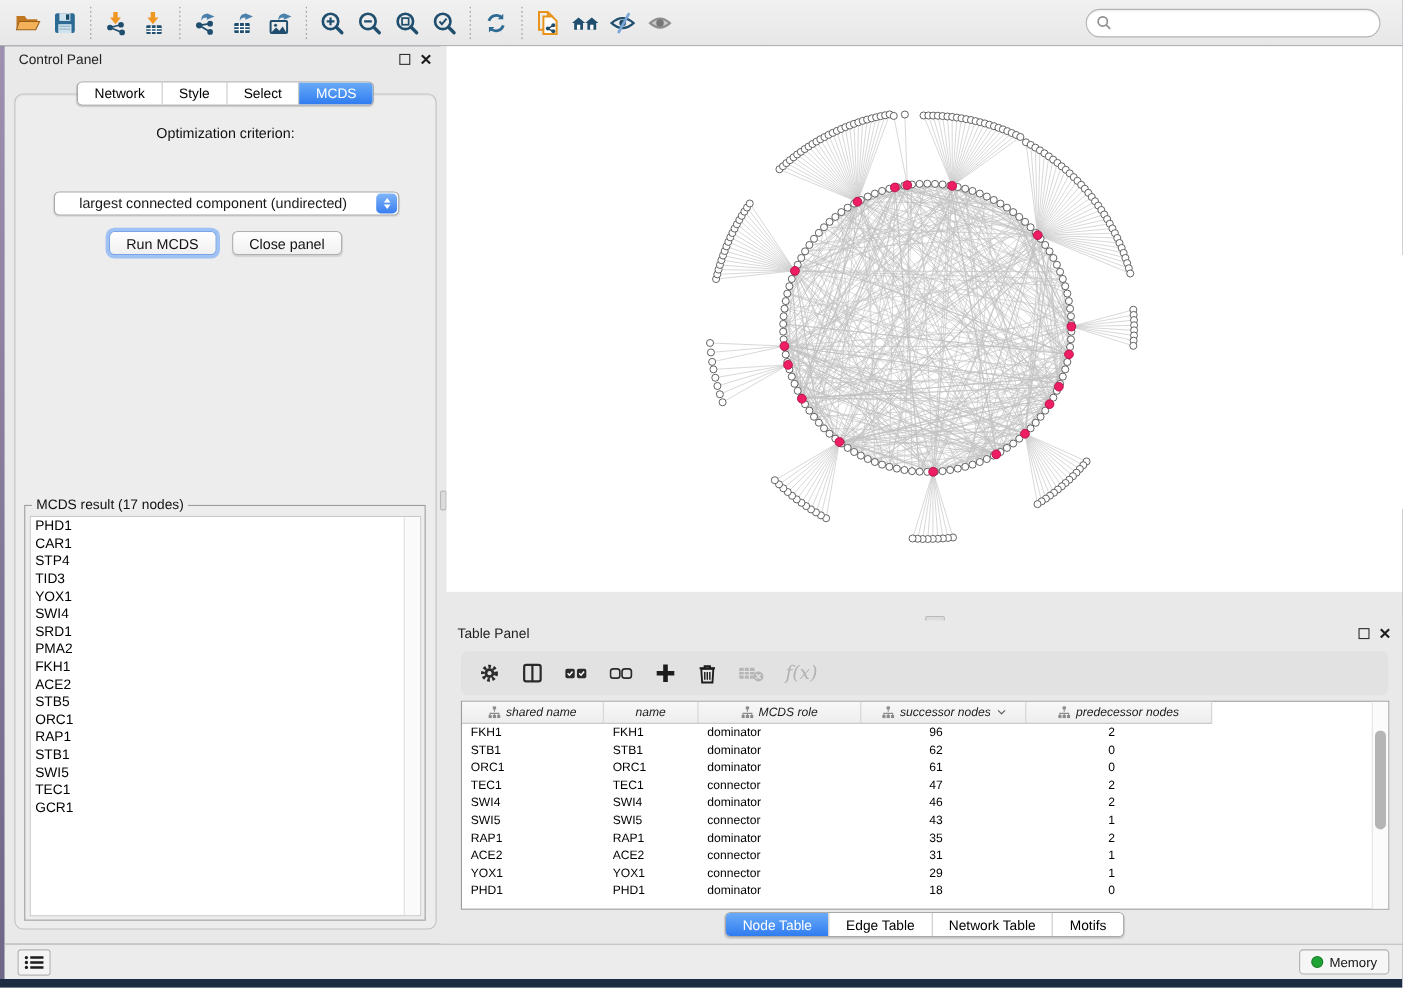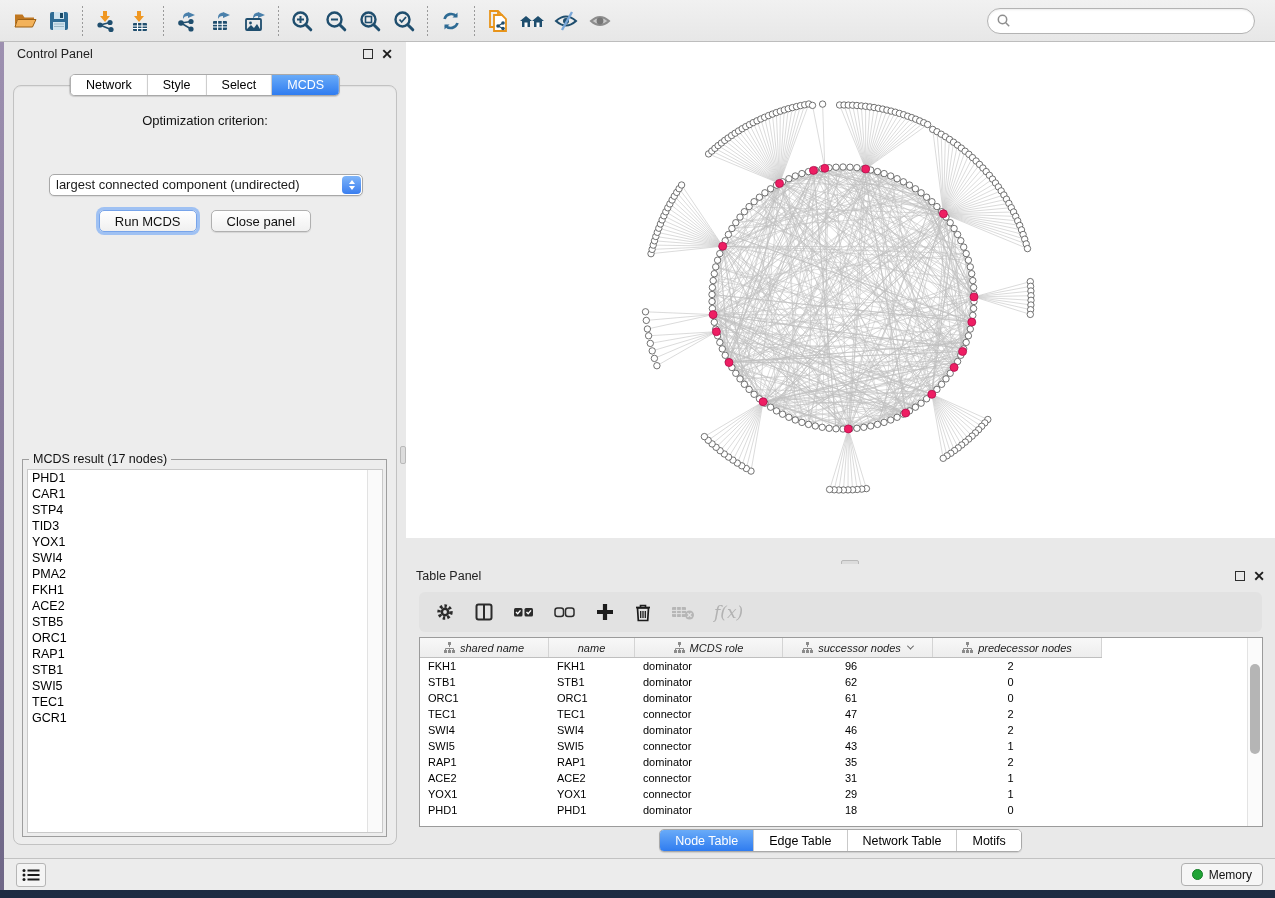--- a/index.html
+++ b/index.html
@@ -44,21 +44,21 @@
          font-family:"Liberation Sans",sans-serif; border-left:1px solid #c9c9c9; color:#000000; }
   .seg:first-child { border-left:none; }
   .seg.active { background:linear-gradient(#6cadf9,#347aef0); background:linear-gradient(#69abf8,#2f7cf0);
                 color:#fff; }
   .recessed { position:absolute; left:6px; top:43px; width:384px; height:760px;
               background:#ededed; border:1px solid #c2c2c2; border-radius:8px;
               box-shadow:inset 0 1px 1px rgba(0,0,0,.05); }
   .opt-label { text-align:center; margin-top:27px; font-size:13px; color:#111; }
   .mac-select { position:absolute; left:35px; top:88px; width:314px; height:22px; background:#fff;
                 border:1px solid #a8a8a8; border-radius:5px; font-size:13px; line-height:20px;
-                padding-left:6px; box-shadow:0 1px 1px rgba(0,0,0,.08); }
+                padding-left:22px; box-shadow:0 1px 1px rgba(0,0,0,.08); }
   .stepper { position:absolute; right:1px; top:1px; width:19px; height:18px; border-radius:4px;
              background:linear-gradient(#7fb5f9,#3a7ef0); display:flex; flex-direction:column;
              align-items:center; justify-content:center; gap:2px; }
   .stepper i { width:0; height:0; border-left:3.5px solid transparent; border-right:3.5px solid transparent; }
   .stepper .up { border-bottom:4px solid #fff; }
   .stepper .dn { border-top:4px solid #fff; }
   .btn-row { position:absolute; top:124px; left:0; width:100%; display:flex; justify-content:center; gap:14px; }
   .mac-btn { height:22px; padding:0 15px; font-size:13px; font-family:"Liberation Sans",sans-serif;
              background:linear-gradient(#ffffff,#f0f0f0); border:1px solid #b0b0b0; border-radius:5px;
              box-shadow:0 1px 1px rgba(0,0,0,.1); color:#111; }
@@ -306,20 +306,21 @@
         <div class="fieldset">
           <span class="legend">MCDS result (17 nodes)</span>
           <div class="listbox">
             <div id="mcds-list">
                 <div class="li">PHD1</div>
                 <div class="li">CAR1</div>
                 <div class="li">STP4</div>
                 <div class="li">TID3</div>
                 <div class="li">YOX1</div>
                 <div class="li">SWI4</div>
+                <div class="li">SRD1</div>
                 <div class="li">PMA2</div>
                 <div class="li">FKH1</div>
                 <div class="li">ACE2</div>
                 <div class="li">STB5</div>
                 <div class="li">ORC1</div>
                 <div class="li">RAP1</div>
                 <div class="li">STB1</div>
                 <div class="li">SWI5</div>
                 <div class="li">TEC1</div>
                 <div class="li">GCR1</div>

